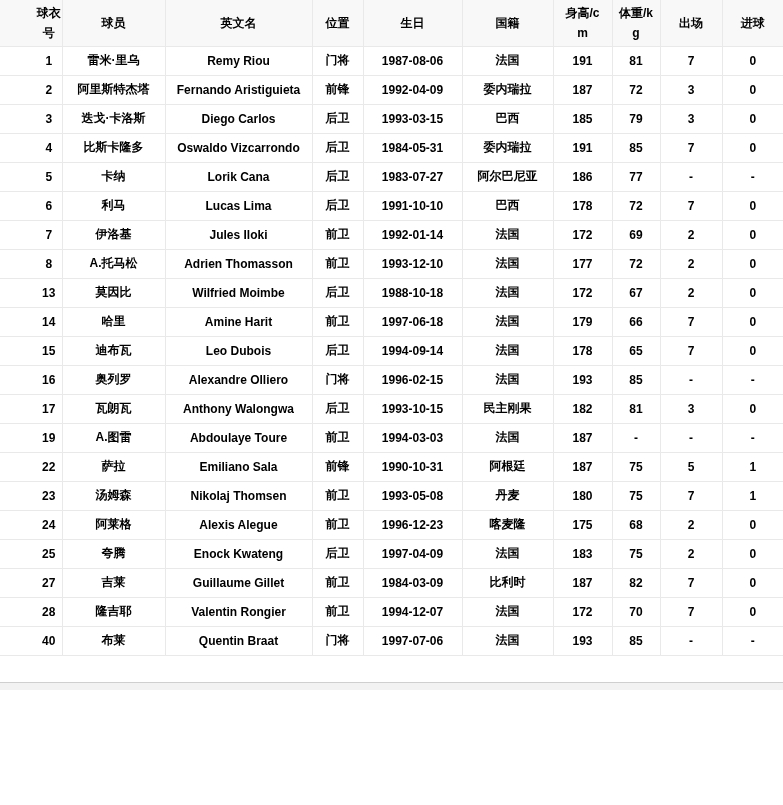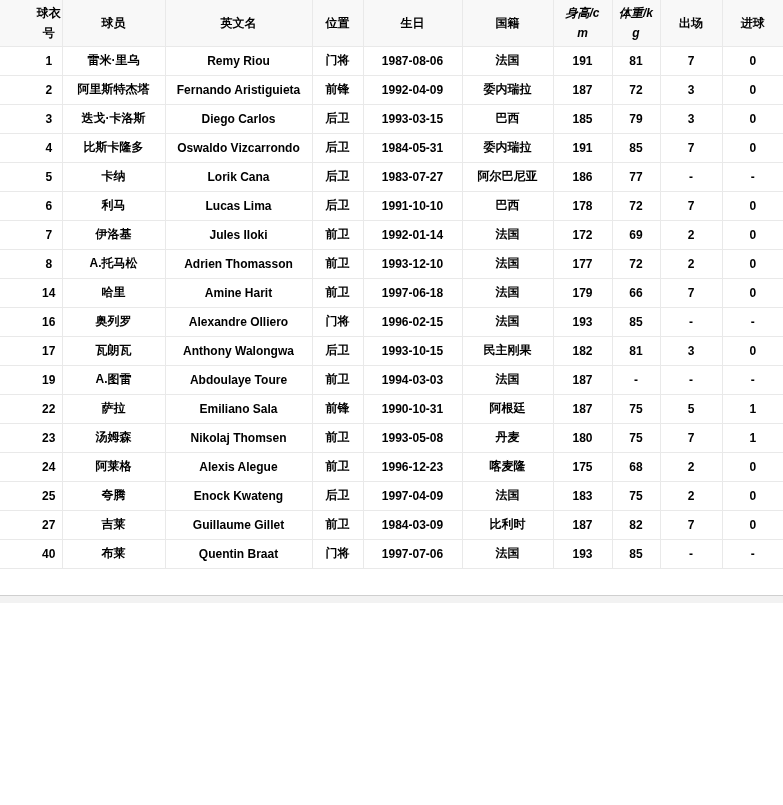--- a/index.html
+++ b/index.html
@@ -27,21 +27,21 @@
   table.roster th {
     background: #f8f8f8;
     border-top: none;
     height: 46px;
     line-height: 20px;
     white-space: normal;
   }
   table.roster th:first-child, table.roster td:first-child { border-left: none; padding-left: 36px; }
   table.roster th:last-child, table.roster td:last-child { border-right: none; }
   table.roster td { height: 29px; background: #ffffff; }
-  .hdr-line { display: block; line-height: 20px; font-style: italic; }
+  .hdr-line { display: block; line-height: 20px; }
   .footer-strip {
     margin-top: 26px;
     height: 8px;
     background: #f2f2f2;
     border-top: 1px solid #cfcfcf;
   }
 </style>
 </head>
 <body>
 
@@ -170,28 +170,52 @@
           <td>Adrien Thomasson</td>
           <td>前卫</td>
           <td>1993-12-10</td>
           <td>法国</td>
           <td>177</td>
           <td>72</td>
           <td>2</td>
           <td>0</td>
         </tr>
         <tr>
+          <td>13</td>
+          <td>莫因比</td>
+          <td>Wilfried Moimbe</td>
+          <td>后卫</td>
+          <td>1988-10-18</td>
+          <td>法国</td>
+          <td>172</td>
+          <td>67</td>
+          <td>2</td>
+          <td>0</td>
+        </tr>
+        <tr>
           <td>14</td>
           <td>哈里</td>
           <td>Amine Harit</td>
           <td>前卫</td>
           <td>1997-06-18</td>
           <td>法国</td>
           <td>179</td>
           <td>66</td>
+          <td>7</td>
+          <td>0</td>
+        </tr>
+        <tr>
+          <td>15</td>
+          <td>迪布瓦</td>
+          <td>Leo Dubois</td>
+          <td>后卫</td>
+          <td>1994-09-14</td>
+          <td>法国</td>
+          <td>178</td>
+          <td>65</td>
           <td>7</td>
           <td>0</td>
         </tr>
         <tr>
           <td>16</td>
           <td>奥列罗</td>
           <td>Alexandre Olliero</td>
           <td>门将</td>
           <td>1996-02-15</td>
           <td>法国</td>
@@ -278,20 +302,32 @@
           <td>Guillaume Gillet</td>
           <td>前卫</td>
           <td>1984-03-09</td>
           <td>比利时</td>
           <td>187</td>
           <td>82</td>
           <td>7</td>
           <td>0</td>
         </tr>
         <tr>
+          <td>28</td>
+          <td>隆吉耶</td>
+          <td>Valentin Rongier</td>
+          <td>前卫</td>
+          <td>1994-12-07</td>
+          <td>法国</td>
+          <td>172</td>
+          <td>70</td>
+          <td>7</td>
+          <td>0</td>
+        </tr>
+        <tr>
           <td>40</td>
           <td>布莱</td>
           <td>Quentin Braat</td>
           <td>门将</td>
           <td>1997-07-06</td>
           <td>法国</td>
           <td>193</td>
           <td>85</td>
           <td>-</td>
           <td>-</td>

